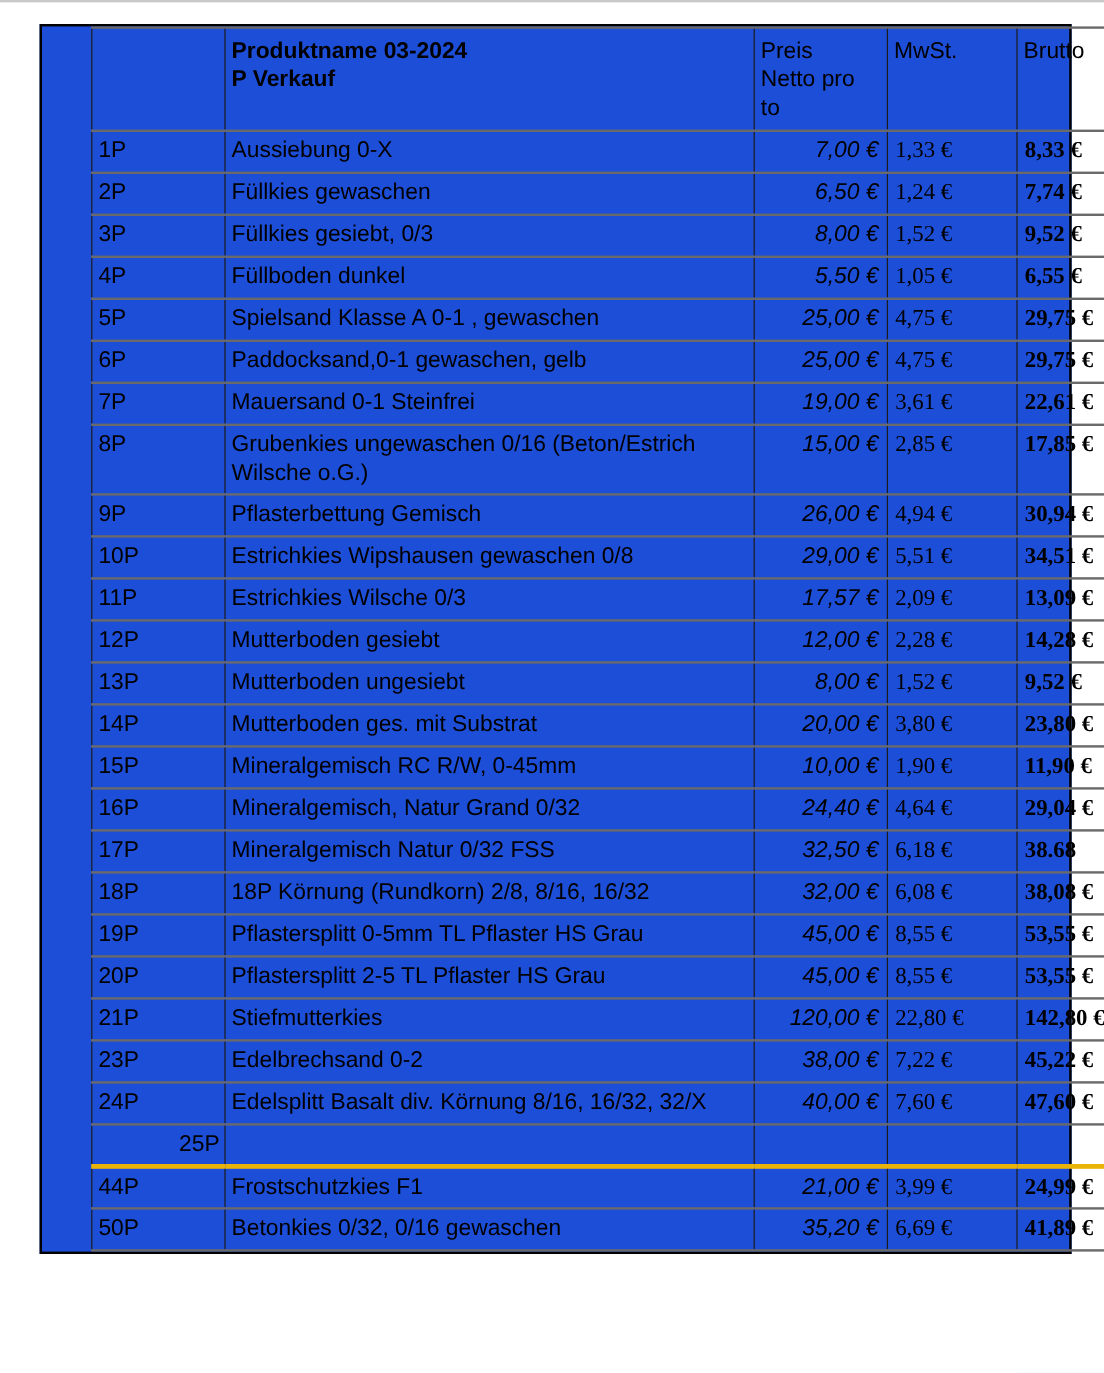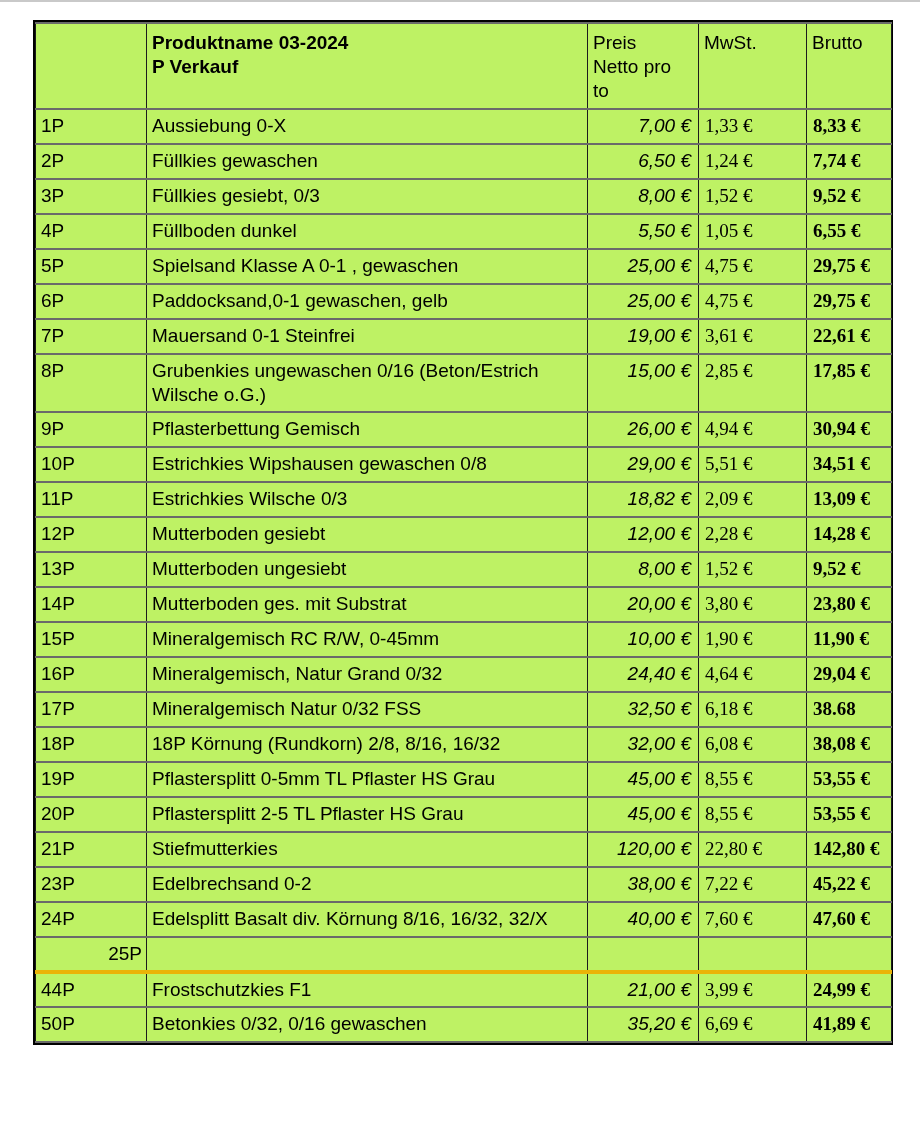--- a/index.html
+++ b/index.html
@@ -13,21 +13,22 @@
   }
   .top-strip {
     position: absolute; top: 0; left: 0;
     width: 920px; height: 2px;
   }
   .table-wrap {
     position: absolute;
     top: 20px; left: 33px;
     width: 860px;
     border: 2px solid #000000;
-    background: #bef264;
+    background: #1d4ed8;
+    padding-left: 41px;
   }
   table.price-table {
     width: 100%;
     border-collapse: collapse;
     table-layout: fixed;
   }
   .price-table th, .price-table td {
     border-left: 1px solid #1c1c1c;
     border-right: 1px solid #1c1c1c;
     border-top: 2px solid #6a6a6a;
@@ -168,21 +169,21 @@
           <td class="col-id">10P</td>
           <td class="col-product">Estrichkies Wipshausen gewaschen 0/8</td>
           <td class="col-netto">29,00 €</td>
           <td class="col-mwst">5,51 €</td>
           <td class="col-brutto">34,51 €</td>
         </tr>
 
         <tr>
           <td class="col-id">11P</td>
           <td class="col-product">Estrichkies Wilsche 0/3</td>
-          <td class="col-netto">18,82 €</td>
+          <td class="col-netto">17,57 €</td>
           <td class="col-mwst">2,09 €</td>
           <td class="col-brutto">13,09 €</td>
         </tr>
 
         <tr>
           <td class="col-id">12P</td>
           <td class="col-product">Mutterboden gesiebt</td>
           <td class="col-netto">12,00 €</td>
           <td class="col-mwst">2,28 €</td>
           <td class="col-brutto">14,28 €</td>

